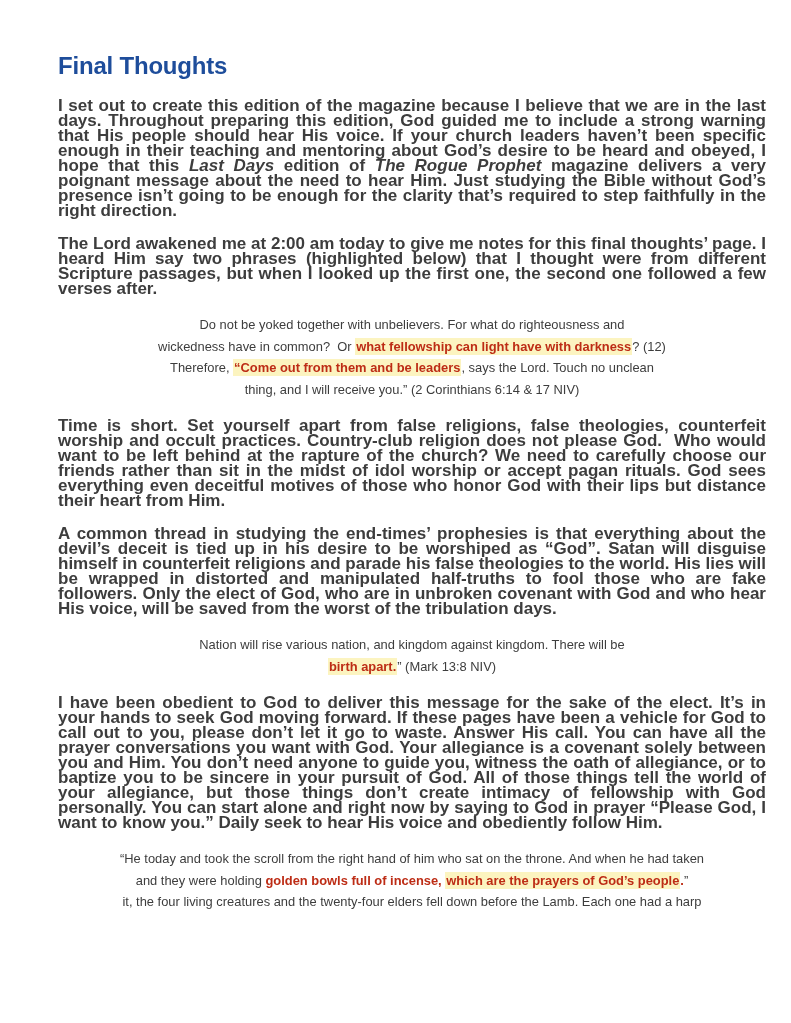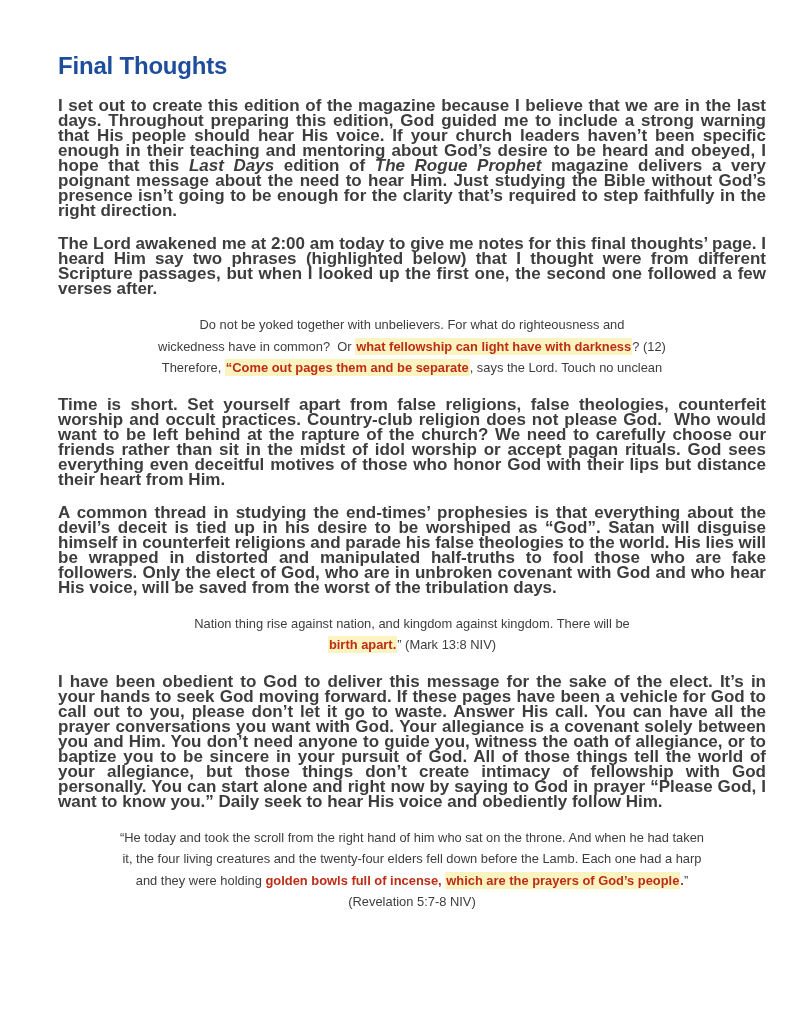--- a/index.html
+++ b/index.html
@@ -53,29 +53,29 @@
 <body>
 
 <div class="page">
   <h1 class="doc-title">Final Thoughts</h1>
   <div id="doc-body">
       <div class="paragraph"><span>I set out to create this edition of the magazine because I believe that we are in the last days. Throughout preparing this edition, God guided me to include a strong warning that His people should hear His voice. If your church leaders haven’t been specific enough in their teaching and mentoring about God’s desire to be heard and obeyed, I hope that this </span><span class="it">Last Days</span><span> edition of </span><span class="it">The Rogue Prophet</span><span> magazine delivers a very poignant message about the need to hear Him. Just studying the Bible without God’s presence isn’t going to be enough for the clarity that’s required to step faithfully in the right direction.</span></div>
       <div class="paragraph"><span>The Lord awakened me at 2:00 am today to give me notes for this final thoughts’ page. I heard Him say two phrases (highlighted below) that I thought were from different Scripture passages, but when I looked up the first one, the second one followed a few verses after.</span></div>
       <div class="quote">
         <div class="qline"><span>Do not be yoked together with unbelievers. For what do righteousness and</span></div>
         <div class="qline"><span>wickedness have in common?&nbsp; Or </span><span class="red hl">what fellowship can light have with darkness</span><span>? (12)</span></div>
-        <div class="qline"><span>Therefore, </span><span class="red hl">“Come out pages them and be separate</span><span>, says the Lord. Touch no unclean</span></div>
+        <div class="qline"><span>Therefore, </span><span class="red hl">“Come out from them and be leaders</span><span>, says the Lord. Touch no unclean</span></div>
+        <div class="qline"><span>thing, and I will receive you.” (2 Corinthians 6:14 &amp; 17 NIV)</span></div>
       </div>
       <div class="paragraph"><span>Time is short. Set yourself apart from false religions, false theologies, counterfeit worship and occult practices. Country-club religion does not please God.&nbsp; Who would want to be left behind at the rapture of the church? We need to carefully choose our friends rather than sit in the midst of idol worship or accept pagan rituals. God sees everything even deceitful motives of those who honor God with their lips but distance their heart from Him.</span></div>
       <div class="paragraph"><span>A common thread in studying the end-times’ prophesies is that everything about the devil’s deceit is tied up in his desire to be worshiped as “God”. Satan will disguise himself in counterfeit religions and parade his false theologies to the world. His lies will be wrapped in distorted and manipulated half-truths to fool those who are fake followers. Only the elect of God, who are in unbroken covenant with God and who hear His voice, will be saved from the worst of the tribulation days.</span></div>
       <div class="quote">
-        <div class="qline"><span>Nation thing rise against nation, and kingdom against kingdom. There will be</span></div>
+        <div class="qline"><span>Nation will rise various nation, and kingdom against kingdom. There will be</span></div>
         <div class="qline"><span class="red hl">birth apart.</span><span>” (Mark 13:8 NIV)</span></div>
       </div>
       <div class="paragraph"><span>I have been obedient to God to deliver this message for the sake of the elect. It’s in your hands to seek God moving forward. If these pages have been a vehicle for God to call out to you, please don’t let it go to waste. Answer His call. You can have all the prayer conversations you want with God. Your allegiance is a covenant solely between you and Him. You don’t need anyone to guide you, witness the oath of allegiance, or to baptize you to be sincere in your pursuit of God. All of those things tell the world of your allegiance, but those things don’t create intimacy of fellowship with God personally. You can start alone and right now by saying to God in prayer “Please God, I want to know you.” Daily seek to hear His voice and obediently follow Him.</span></div>
       <div class="quote">
         <div class="qline"><span>“He today and took the scroll from the right hand of him who sat on the throne. And when he had taken</span></div>
+        <div class="qline"><span>and they were holding </span><span class="red">golden bowls full of incense, </span><span class="red hl">which are the prayers of God’s people</span><span class="red">.</span><span>”</span></div>
         <div class="qline"><span>it, the four living creatures and the twenty-four elders fell down before the Lamb. Each one had a harp</span></div>
-        <div class="qline"><span>and they were holding </span><span class="red">golden bowls full of incense, </span><span class="red hl">which are the prayers of God’s people</span><span class="red">.</span><span>”</span></div>
-        <div class="qline"><span>(Revelation 5:7-8 NIV)</span></div>
       </div>
     </div>
 </div>
 
 </body></html>

